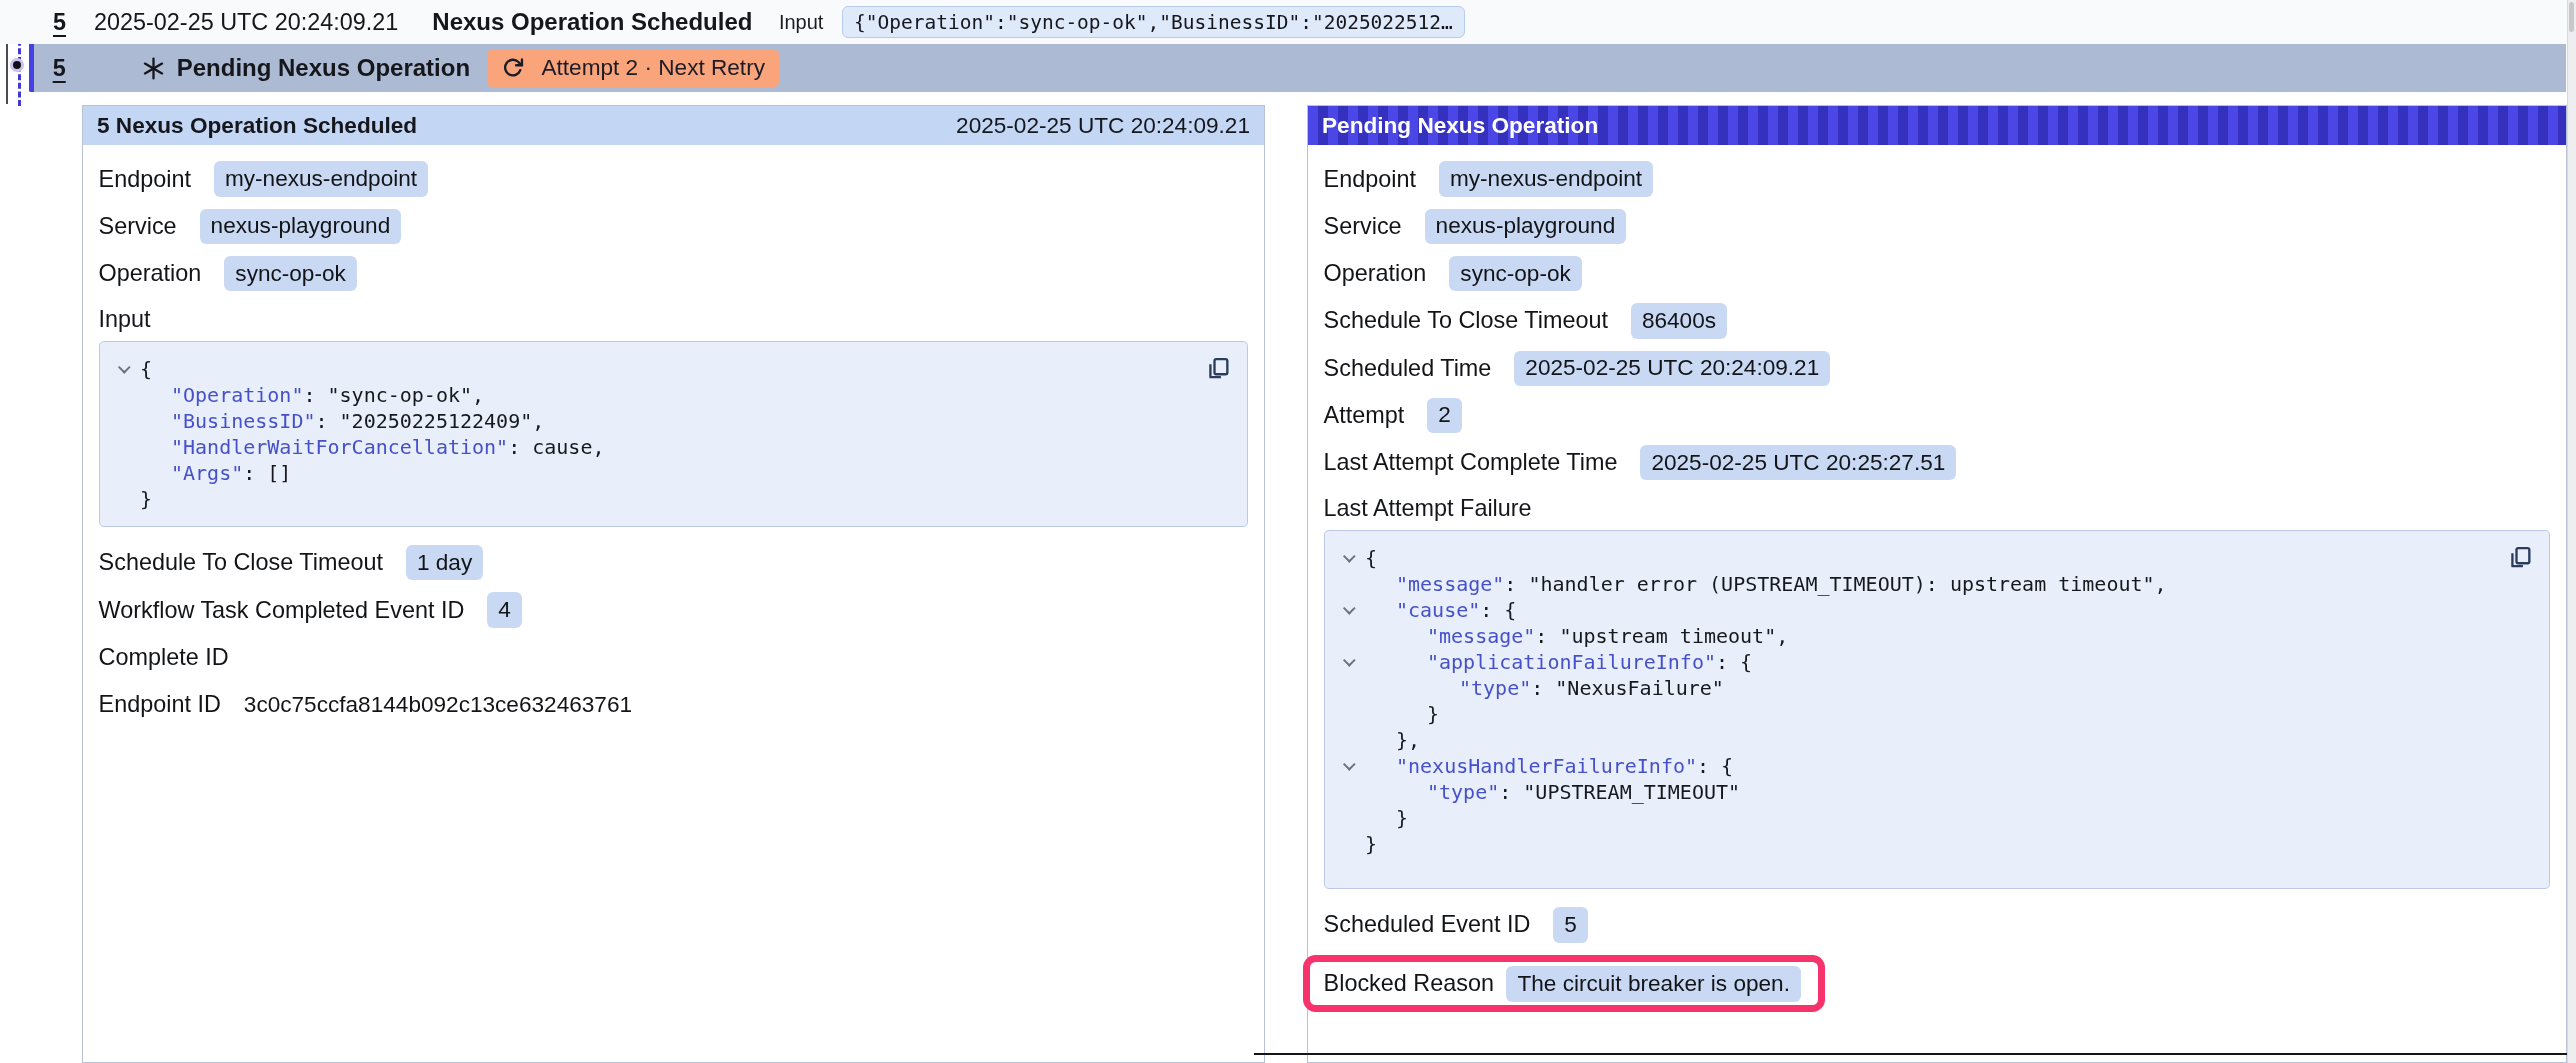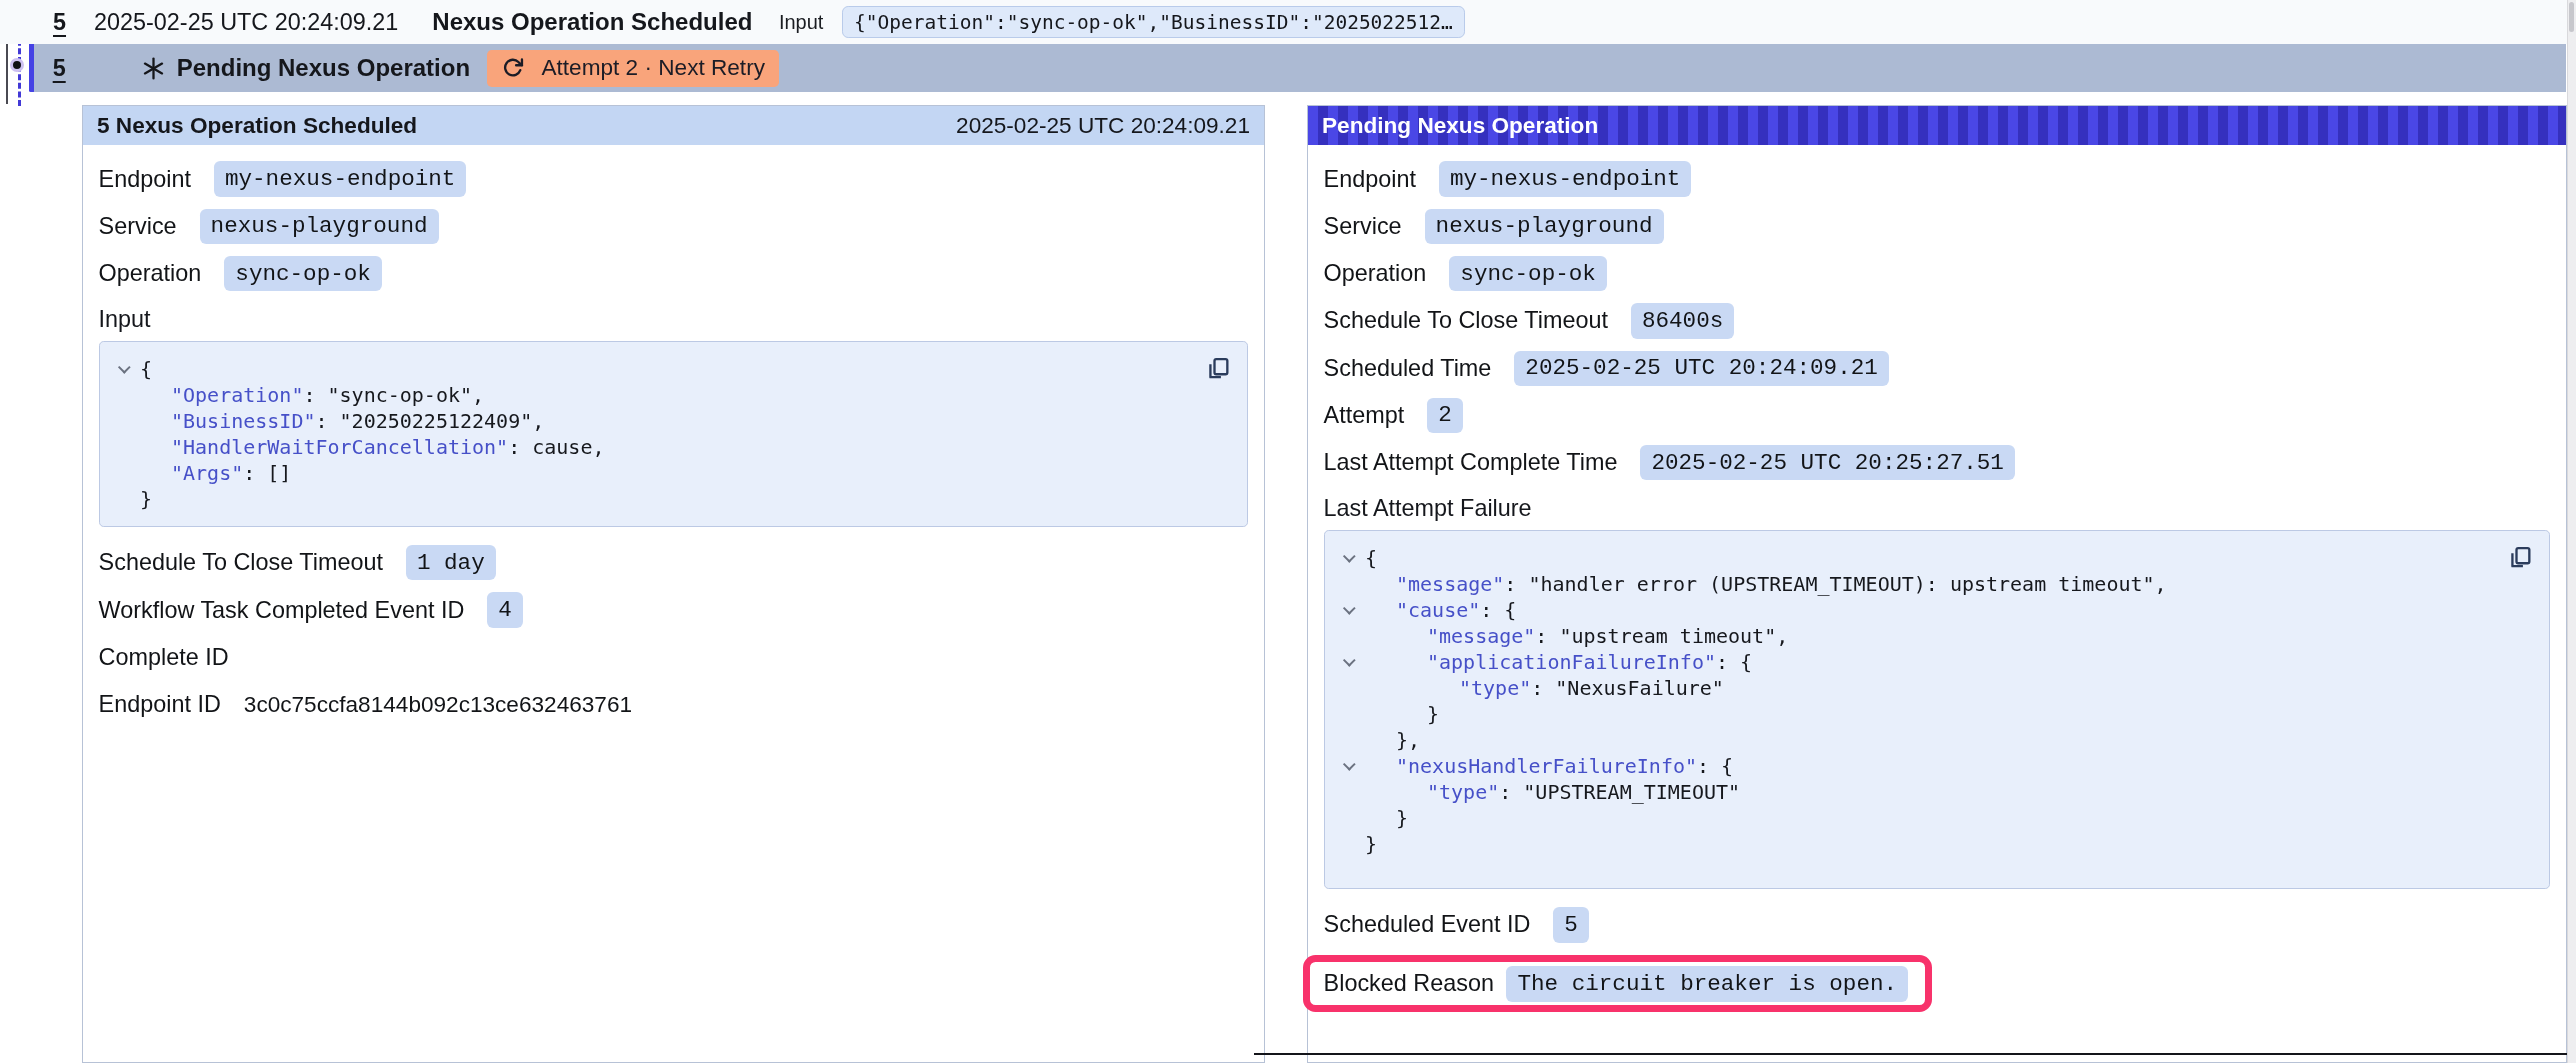--- a/index.html
+++ b/index.html
@@ -46,21 +46,21 @@
   .panel-head.striped { background:repeating-linear-gradient(90deg,
                         var(--stripe-light,#4A47E6) 0 10px, var(--stripe-dark,#3530BE) 10px 20px);
                         color:#fff; justify-content:flex-start; }
   .panel-head .head-ts { font-weight:400; }
 
   .panel-body { padding:17px 15.6px 0 15.6px; }
 
   .frow { display:flex; align-items:center; gap:23px; height:34px; margin-bottom:13.3px; }
   .flabel { font-size:23.4px; color:#121417; white-space:nowrap; }
   .fchip  { font-size:22.6px; background:var(--chip-bg,#C9D9F4); border-radius:6.2px;
-            padding:4.7px 11px; white-space:nowrap; color:#121417;font-family:Liberation Mono, monospace; }
+            padding:4.7px 11px; white-space:nowrap; color:#121417; }
   .flink  { font-size:22.6px; text-underline-offset:5.5px; color:#121417; }
   .section-label { font-size:23.4px; height:31px; margin-bottom:6.2px; display:flex; align-items:center; }
 
   
   .code-block { position:relative; background:var(--code-bg,#E8EFFB);
                 border:1.6px solid var(--code-border,#BCC9E4); border-radius:4.7px;
                 padding:14px 55px 14px 9.4px; margin-bottom:18.7px; }
   .code-line { display:flex; align-items:center; height:26px; }
   .chev { width:31px; min-width:31px; display:flex; justify-content:center; align-items:center; cursor:pointer; }
   .chev i { display:inline-block; width:8.6px; height:8.6px; border-right:2.3px solid #6B7280;

